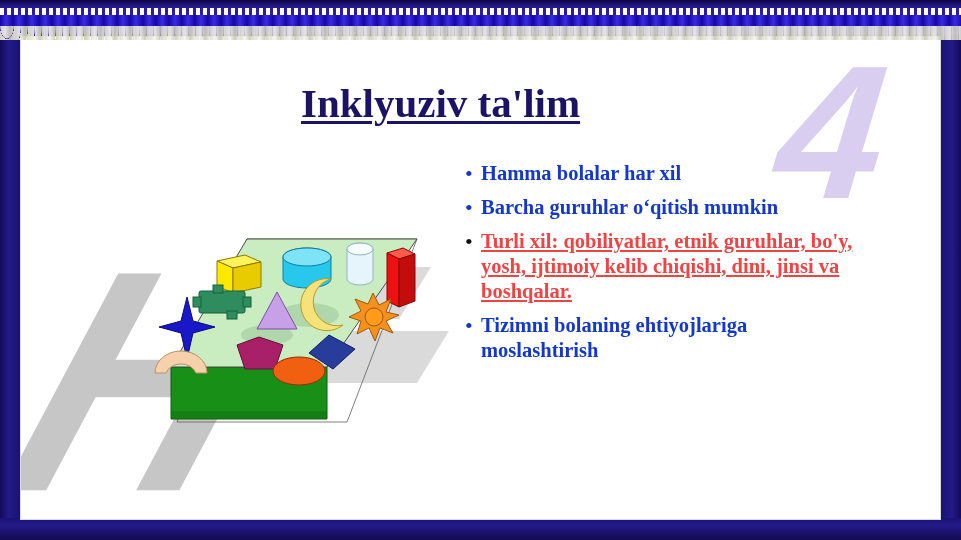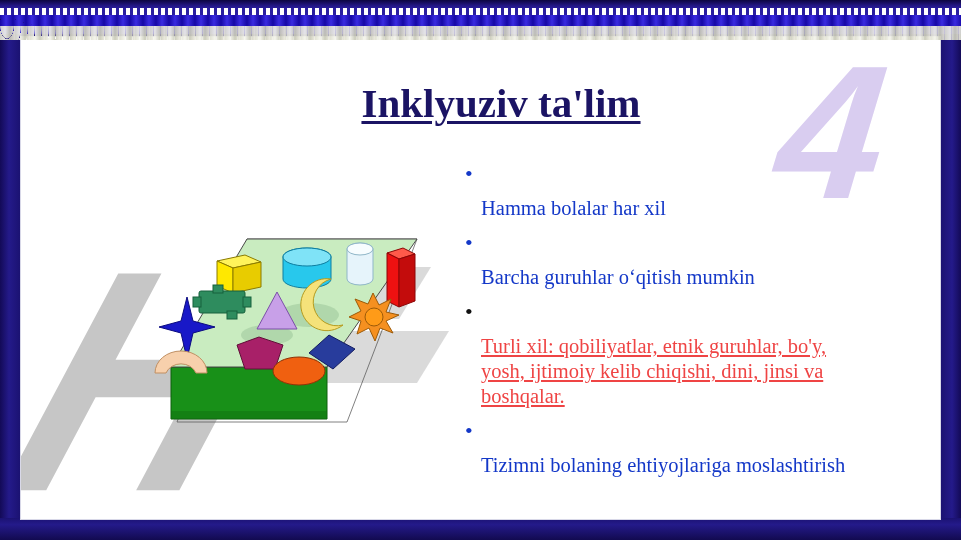--- a/index.html
+++ b/index.html
@@ -98,21 +98,20 @@
     letter-spacing:-12px;
     user-select:none;
   }
 
   
   #title{
     position:absolute;
     left:280px; top:42px;
     width:400px;
     z-index:20;
-    text-align:center;
     font-size:41px;
     font-weight:700;
     color:#1b1464;
     letter-spacing:0px;
     text-decoration:underline;
     text-underline-offset:4px;
     text-decoration-thickness:3px;
     white-space:nowrap;
   }
 
@@ -132,24 +131,23 @@
     flex:0 0 auto;
     width:16px;
     font-size:22px;
     line-height:25px;
     color:#1438c8;
     text-align:left;
   }
   .bullet.b-black .dot{ color:#111111; }
   .bullet .txt{
     font-size:20.5px;
-    font-weight:400;
+    font-weight:700;
     line-height:25px;
     color:#1438c8;
-    margin-top:35px;
   }
   .bullet.b-black .txt{
     color:#ef4444;
     text-decoration:underline;
     text-underline-offset:2px;
     text-decoration-thickness:2px;
   }
 
   
   #illus{

